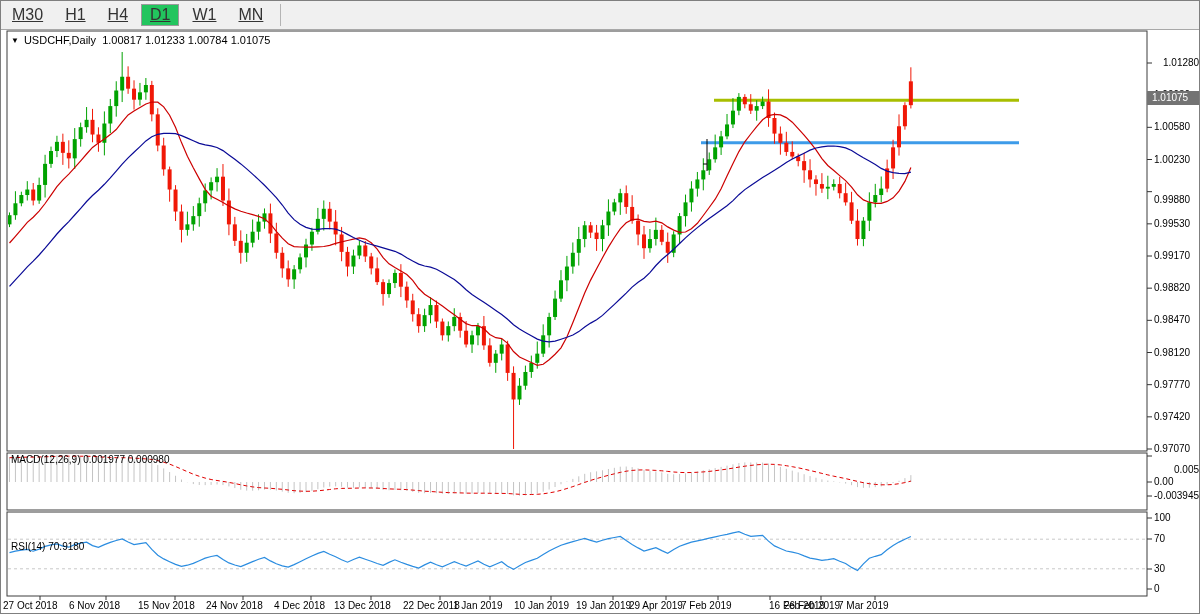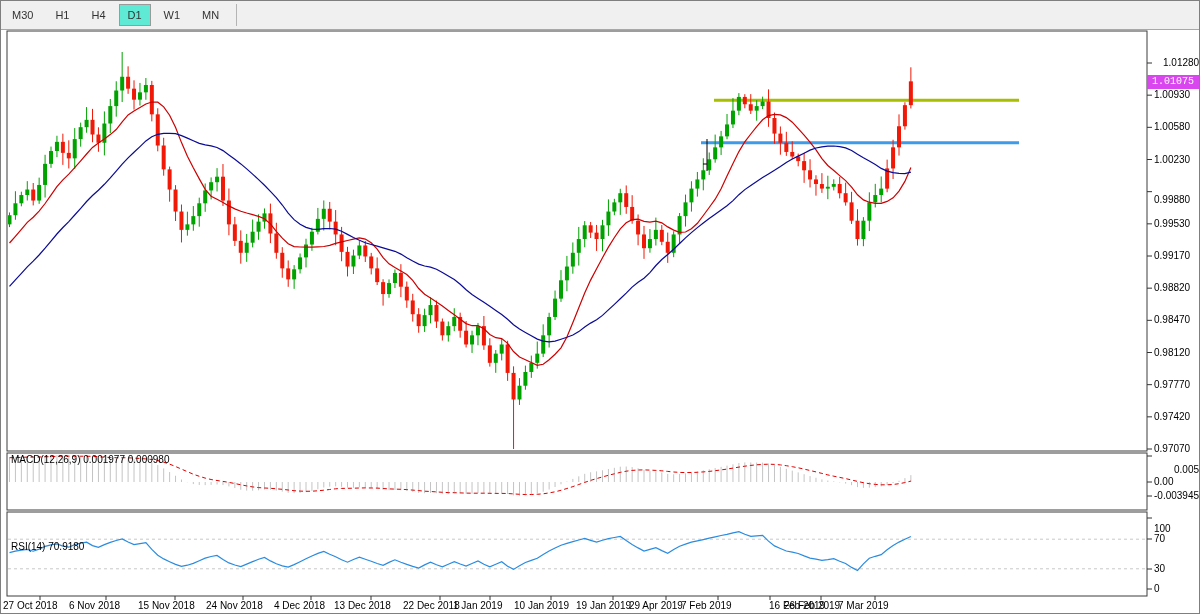--- a/index.html
+++ b/index.html
@@ -1,31 +1,31 @@
 <!DOCTYPE html>
 <html><head>
 <meta charset="utf-8">
 <style>
   html,body{margin:0;padding:0;background:#d8d8d8;font-family:"Liberation Sans",sans-serif;}
   #screen{position:relative;width:1200px;height:614px;background:#ffffff;overflow:hidden;
           border:1px solid #7f7f7f;box-sizing:border-box;}
   
   #toolbar{position:absolute;left:0;top:0;width:1200px;height:29px;background:#f0f0f0;
            border-bottom:1px solid #a8a8a8;box-sizing:border-box;display:flex;align-items:center;z-index:5;}
-  .tf-btn{height:20px;line-height:20px;padding:0 8px;margin:7px 2px;font-size:11px;color:#333;
-          border:1px solid transparent;background:transparent;cursor:default;}
-  .tf-btn.active{background:#5eead4;border:1px solid #9a9a9a;}
+  .tf-btn{height:20px;line-height:20px;padding:0 8px;margin:7px 2px;font-size:16px;color:#333;
+          border:1px solid transparent;background:transparent;cursor:default;text-decoration:underline;}
+  .tf-btn.active{background:#22c55e;border:1px solid #9a9a9a;}
   .tb-divider{width:1px;height:22px;background:#b4b4b4;margin-left:6px;}
   
   .lbl{position:absolute;font-size:10px;color:#000;white-space:nowrap;z-index:3;}
   .axis-lbl{position:absolute;font-size:10px;color:#000;white-space:nowrap;z-index:3;}
   #chart-title{position:absolute;left:10px;top:33px;font-size:11px;color:#000;z-index:3;}
   #chart-title .tri{display:inline-block;font-size:8px;transform:translateY(-1px);margin-right:5px;}
-  #price-tag{position:absolute;left:1146px;top:74px;width:54px;height:14px;background:#d946ef;color:#fff;
-             font-size:10px;line-height:14px;padding-left:5px;box-sizing:border-box;z-index:4;font-family:Liberation Mono, monospace;}
+  #price-tag{position:absolute;left:1146px;top:90px;width:54px;height:14px;background:#737373;color:#fff;
+             font-size:10px;line-height:14px;padding-left:5px;box-sizing:border-box;z-index:4;}
   svg{position:absolute;left:0;top:0;z-index:1;}
 </style>
 </head>
 <body>
 
 <div id="screen">
 
   <div id="toolbar">
       <div class="tf-btn">M30</div>
       <div class="tf-btn">H1</div>
@@ -554,20 +554,23 @@
       <line x1="489" x2="489" y1="595" y2="599" stroke="#333" stroke-width="1"></line>
       <line x1="550" x2="550" y1="595" y2="599" stroke="#333" stroke-width="1"></line>
       <line x1="612" x2="612" y1="595" y2="599" stroke="#333" stroke-width="1"></line>
       <line x1="665" x2="665" y1="595" y2="599" stroke="#333" stroke-width="1"></line>
       <line x1="717" x2="717" y1="595" y2="599" stroke="#333" stroke-width="1"></line>
       <line x1="769" x2="769" y1="595" y2="599" stroke="#333" stroke-width="1"></line>
       <line x1="820" x2="820" y1="595" y2="599" stroke="#333" stroke-width="1"></line>
       <line x1="874" x2="874" y1="595" y2="599" stroke="#333" stroke-width="1"></line>
     </svg>
 
+  <div id="chart-title">
+    <span class="tri">▼</span><span>USDCHF,Daily</span>&nbsp;&nbsp;<span id="quote-values">1.00817 1.01233 1.00784 1.01075</span>
+  </div>
 
   <div id="macd-label" class="lbl" style="left:10px;top:453px;">MACD(12,26,9) 0.001977 0.000980</div>
   <div id="rsi-label" class="lbl" style="left:10px;top:540px;">RSI(14) 70.9180</div>
 
   <div id="price-tag">1.01075</div>
 
   <div id="labels-layer">
       <div class="axis-lbl" style="left: 1153px; top: 56px; margin-left: 9px;">1.01280</div>
       <div class="axis-lbl" style="left: 1153px; top: 88.1667px;">1.00930</div>
       <div class="axis-lbl" style="left: 1153px; top: 120.333px;">1.00580</div>
@@ -577,21 +580,21 @@
       <div class="axis-lbl" style="left: 1153px; top: 249px;">0.99170</div>
       <div class="axis-lbl" style="left: 1153px; top: 281.167px;">0.98820</div>
       <div class="axis-lbl" style="left: 1153px; top: 313.333px;">0.98470</div>
       <div class="axis-lbl" style="left: 1153px; top: 345.5px;">0.98120</div>
       <div class="axis-lbl" style="left: 1153px; top: 377.667px;">0.97770</div>
       <div class="axis-lbl" style="left: 1153px; top: 409.833px;">0.97420</div>
       <div class="axis-lbl" style="left: 1153px; top: 442px;">0.97070</div>
       <div class="axis-lbl" style="left: 1153px; top: 463px; padding-left: 20px;">0.005802</div>
       <div class="axis-lbl" style="left: 1153px; top: 475px;">0.00</div>
       <div class="axis-lbl" style="left: 1153px; top: 489px;">-0.003945</div>
-      <div class="axis-lbl" style="left: 1153px; top: 511px; margin-top: 11px;">100</div>
+      <div class="axis-lbl" style="left: 1153px; top: 511px;">100</div>
       <div class="axis-lbl" style="left: 1153px; top: 532px;">70</div>
       <div class="axis-lbl" style="left: 1153px; top: 562px;">30</div>
       <div class="axis-lbl" style="left: 1153px; top: 582px;">0</div>
       <div class="axis-lbl" style="left: 2px; top: 599px;">27 Oct 2018</div>
       <div class="axis-lbl" style="left: 68px; top: 599px;">6 Nov 2018</div>
       <div class="axis-lbl" style="left: 137px; top: 599px;">15 Nov 2018</div>
       <div class="axis-lbl" style="left: 205px; top: 599px;">24 Nov 2018</div>
       <div class="axis-lbl" style="left: 273px; top: 599px;">4 Dec 2018</div>
       <div class="axis-lbl" style="left: 333px; top: 599px;">13 Dec 2018</div>
       <div class="axis-lbl" style="left: 402px; top: 599px;">22 Dec 2018</div>

